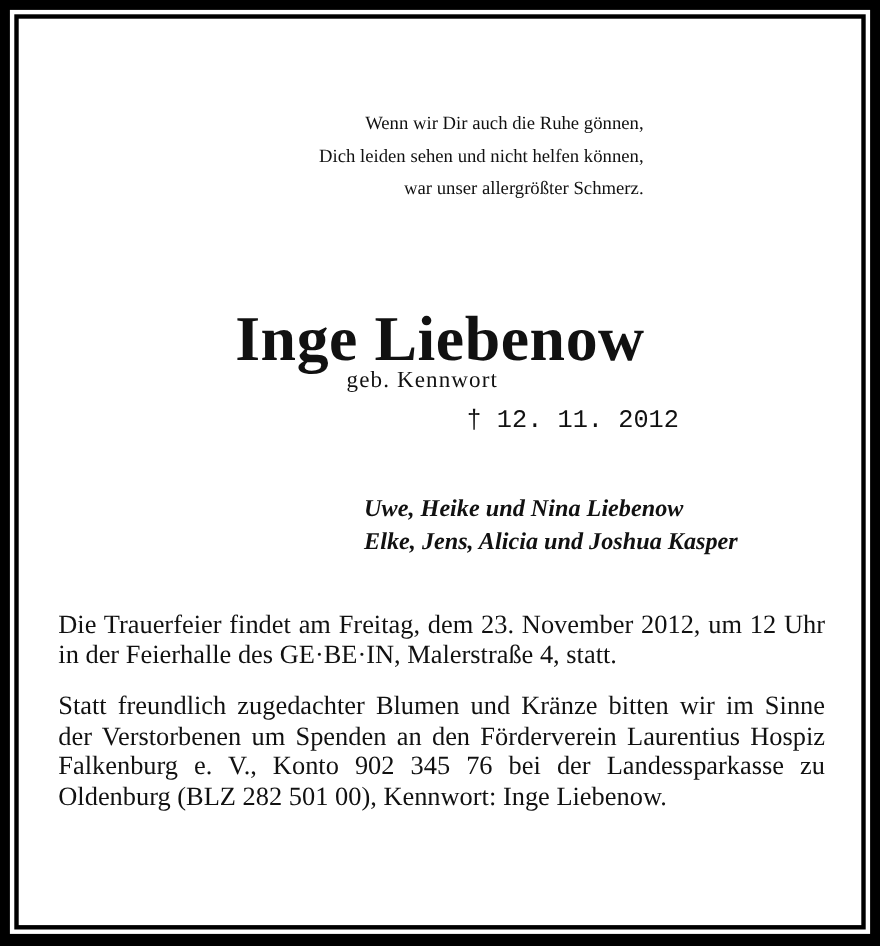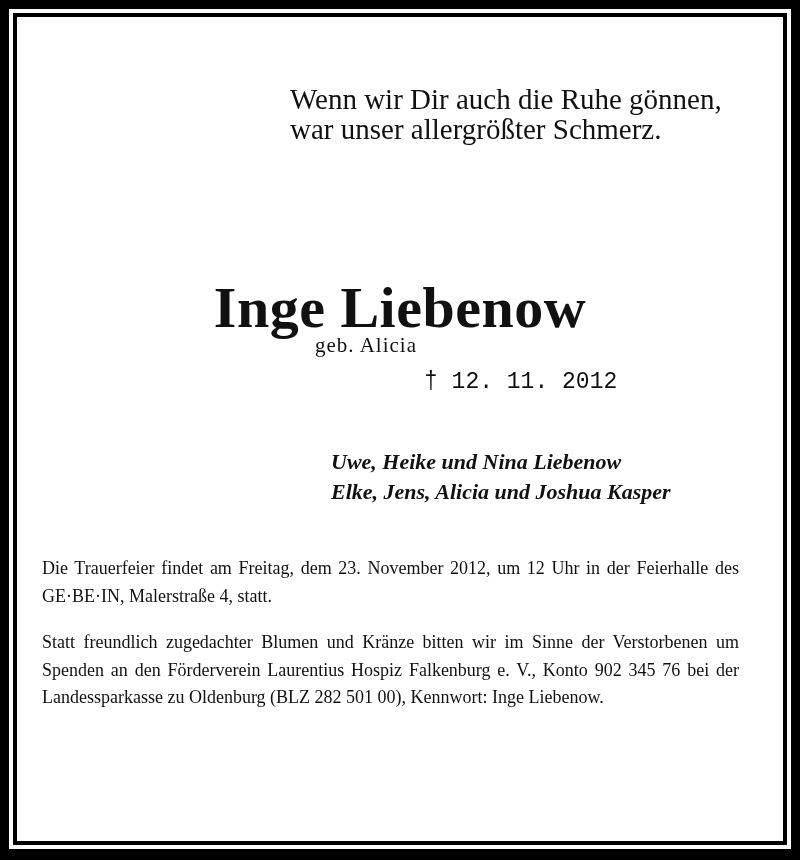--- a/index.html
+++ b/index.html
@@ -1,43 +1,44 @@
 <!DOCTYPE html>
 <html><head>
 <meta charset="utf-8">
 <style>
   html, body { margin: 0; padding: 0; }
   body { width: 800px; height: 860px; background: #000; position: relative; overflow: hidden; }
   .outer { position: absolute; left: 9px; top: 9px; width: 782px; height: 840px; background: #fff; }
   .inner { position: absolute; left: 4px; top: 4px; right: 4px; bottom: 4px; border: 4px solid #000; background: #fff; box-sizing: border-box; }
   .serif { font-family: "Liberation Serif", "DejaVu Serif", serif; color: #111; }
-  .poem { position: absolute; left: 273px; top: 68px; font-size: 29px; line-height: 29.5px; }
+  .poem { position: absolute; left: 273px; top: 80px; font-size: 17px; line-height: 29.5px; text-align: right; }
   .poem div { white-space: nowrap; }
   .name { position: absolute; left: 0; right: 0; top: 236px; text-align: center; font-size: 58px; font-weight: bold; line-height: 70px; letter-spacing: 0.5px; margin-top: 20px; }
   .maiden { position: absolute; left: 298px; top: 316px; font-size: 21px; letter-spacing: 1px; }
   .birth { position: absolute; left: 201px; top: 352px; font-size: 23px; }
   .death { position: absolute; left: 407px; top: 352px; font-size: 23px; font-family: Liberation Mono, monospace; }
   .mourners { position: absolute; left: 314px; top: 430px; font-size: 22px; font-weight: bold; line-height: 30px; }
   .mourners div { white-space: nowrap; font-style: italic; }
-  .para { position: absolute; left: 25px; width: 697px; font-size: 18px; line-height: 27.5px; text-align: justify; }
+  .para { position: absolute; left: 36px; width: 697px; font-size: 24px; line-height: 27.5px; text-align: justify; }
   .p1 { top: 538px; }
   .p2 { top: 612px; }
 </style>
 </head>
 <body>
 
 <div class="outer">
   <div class="inner">
     <div class="poem serif">
       <div>Wenn wir Dir auch die Ruhe gönnen,</div>
+      <div>Dich leiden sehen und nicht helfen können,</div>
       <div>war unser allergrößter Schmerz.</div>
     </div>
 
     <div class="name serif">Inge Liebenow</div>
-    <div class="maiden serif">geb. Alicia</div>
+    <div class="maiden serif">geb. Kennwort</div>
     <div class="death serif">† 12. 11. 2012</div>
 
     <div class="mourners serif">
       <div>Uwe, Heike und Nina Liebenow</div>
       <div>Elke, Jens, Alicia und Joshua Kasper</div>
     </div>
 
     <div class="para p1 serif">Die Trauerfeier findet am Freitag, dem 23. November 2012, um 12 Uhr in der Feierhalle des GE·BE·IN, Malerstraße 4, statt.</div>
     <div class="para p2 serif">Statt freundlich zugedachter Blumen und Kränze bitten wir im Sinne der Verstorbenen um Spenden an den Förderverein Laurentius Hospiz Falkenburg e. V., Konto 902 345 76 bei der Landessparkasse zu Oldenburg (BLZ 282 501 00), Kennwort: Inge Liebenow.</div>
   </div>

